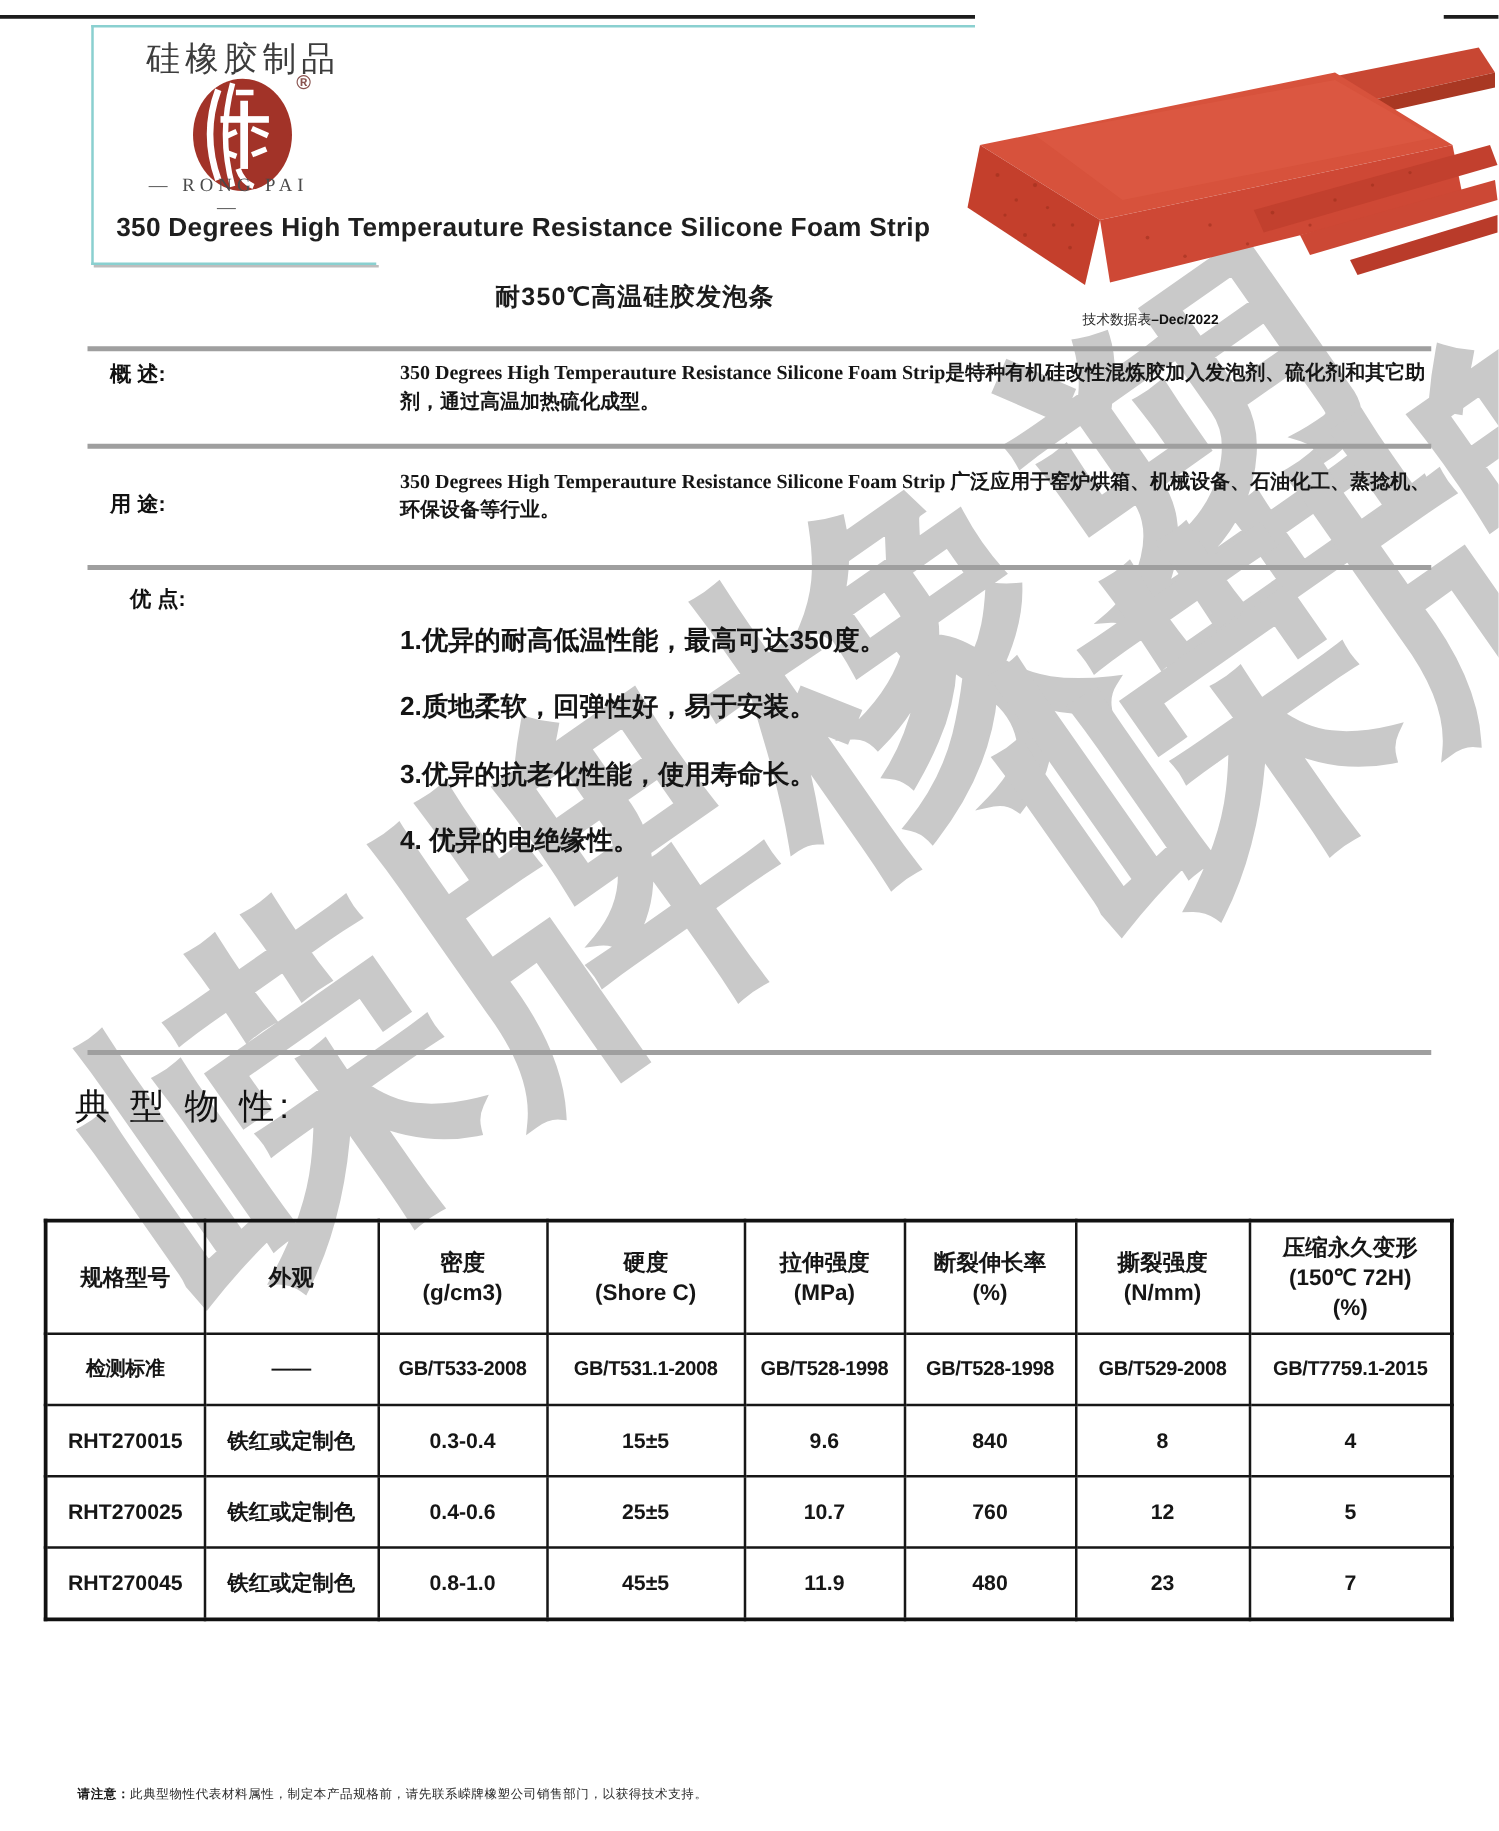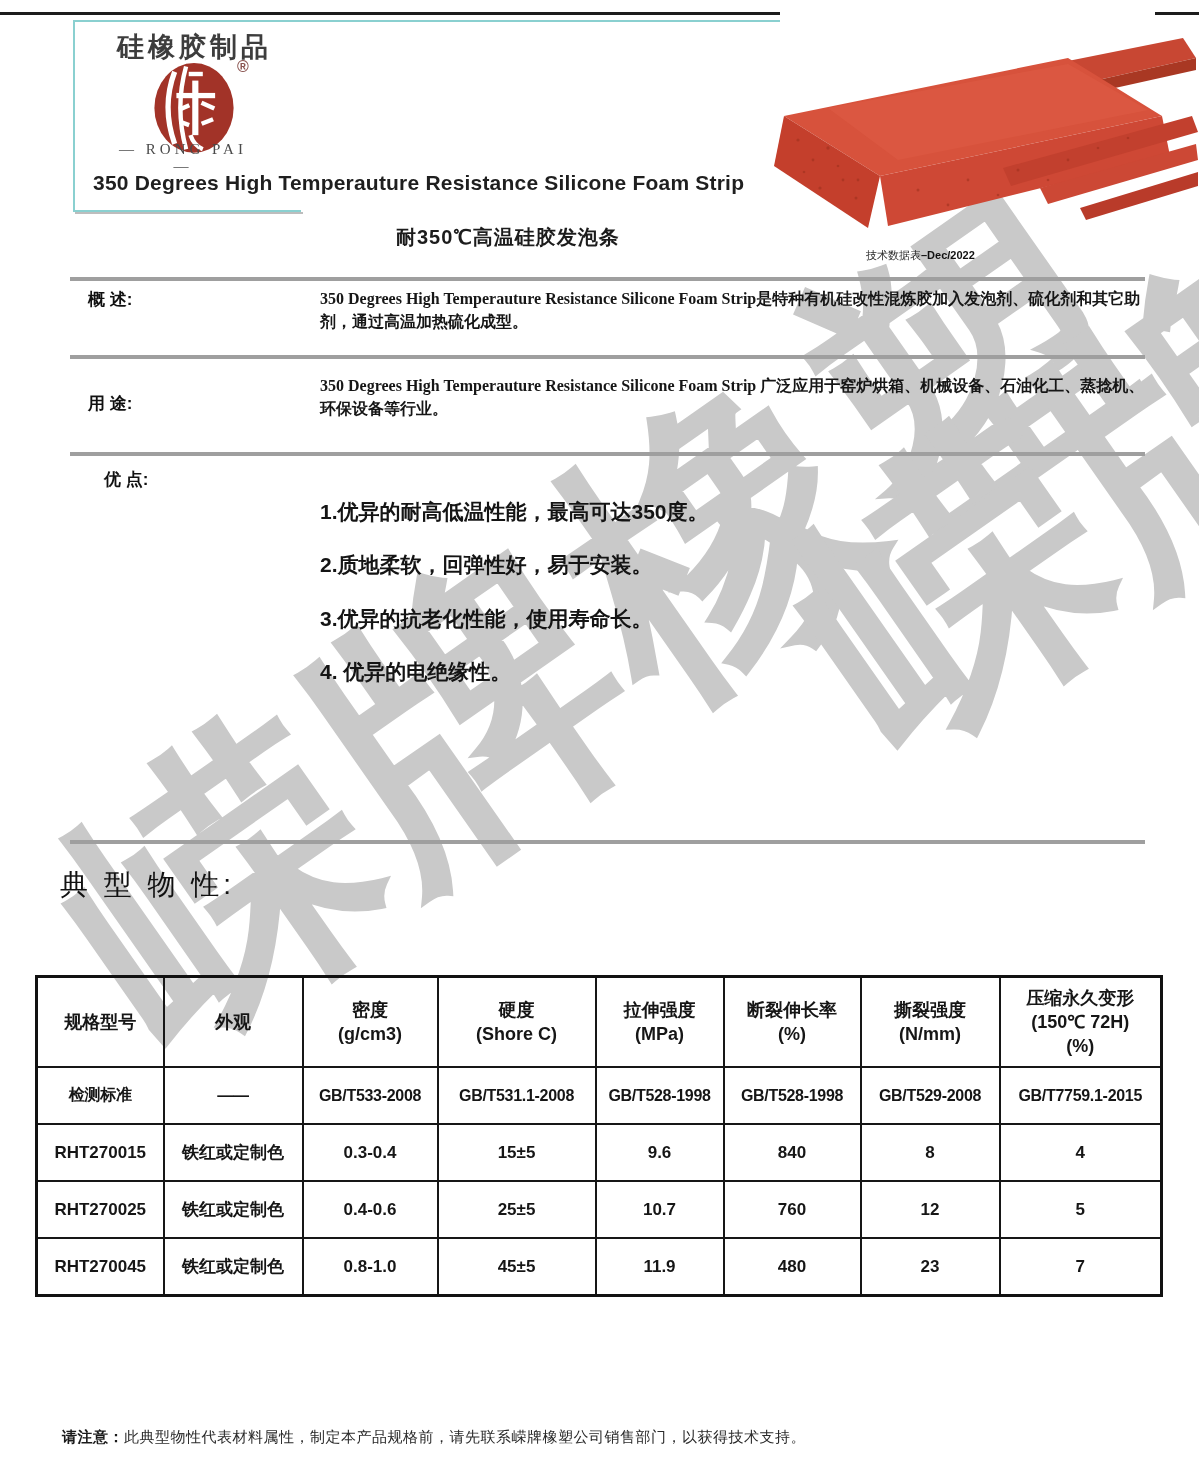--- a/index.html
+++ b/index.html
@@ -20,21 +20,21 @@
   .fg{position:absolute;z-index:1;}
   
   .rule{position:absolute;background:#1d1d1d;height:3px;z-index:1;}
   .rule-left{left:0;top:12px;width:780px;}
   .rule-right{left:1155px;top:12px;width:44px;}
   .teal{position:absolute;background:#8ad0d0;z-index:1;}
   .teal-top{left:73px;top:20px;width:707px;height:2px;}
   .teal-side{left:73px;top:20px;width:2px;height:192px;}
   .teal-bottom{left:73px;top:210px;width:228px;height:2px;box-shadow:2px 2px 0 #bdbdbd;}
   
-  .brand-products{left:117px;top:29px;font-size:27px;font-weight:700;letter-spacing:4px;color:#3d3d3d;}
+  .brand-products{left:117px;top:29px;font-size:27px;font-weight:400;letter-spacing:4px;color:#3d3d3d;}
   .emblem{left:150px;top:56px;width:88px;height:102px;}
   .reg{left:237px;top:58px;font-size:16px;color:#8a5450;font-weight:700;}
   .rongpai{left:108px;top:141px;width:150px;text-align:center;
     font-family:"Liberation Serif",serif;font-size:15px;font-weight:400;
     letter-spacing:4px;color:#4a4a4a;}
   .en-title{left:93px;top:171px;font-size:21px;font-weight:700;color:#1f1f1f;letter-spacing:.2px;}
   
   .photo{left:768px;top:20px;width:431px;height:220px;}
   
   .cn-title{left:396px;top:224px;font-size:20px;font-weight:700;letter-spacing:1px;}
@@ -53,21 +53,21 @@
     background:#ffffff00;}
   table.props td{
     border:2px solid #161616;text-align:center;vertical-align:middle;
     font-weight:700;color:#161616;padding:0 2px;white-space:pre-line;
   }
   table.props{border:3px solid #111;}
   tr.hdr td{height:88px;font-size:18px;line-height:24px;}
   tr.std td{height:55px;font-size:16px;letter-spacing:-0.3px;}
   tr.data td{height:55px;font-size:17px;}
   
-  .footnote{left:62px;top:1428px;font-size:15px;color:#2a2a2a;letter-spacing:.5px;}
+  .footnote{left:62px;top:1428px;font-size:10px;color:#2a2a2a;letter-spacing:.5px;}
   .footnote b{font-weight:700;color:#1a1a1a;}
 </style>
 </head>
 <body>
 
 <div class="page">
 
   <div class="wm wm1">嵘牌橡塑</div>
   <div class="wm wm2">嵘牌橡塑</div>
 

